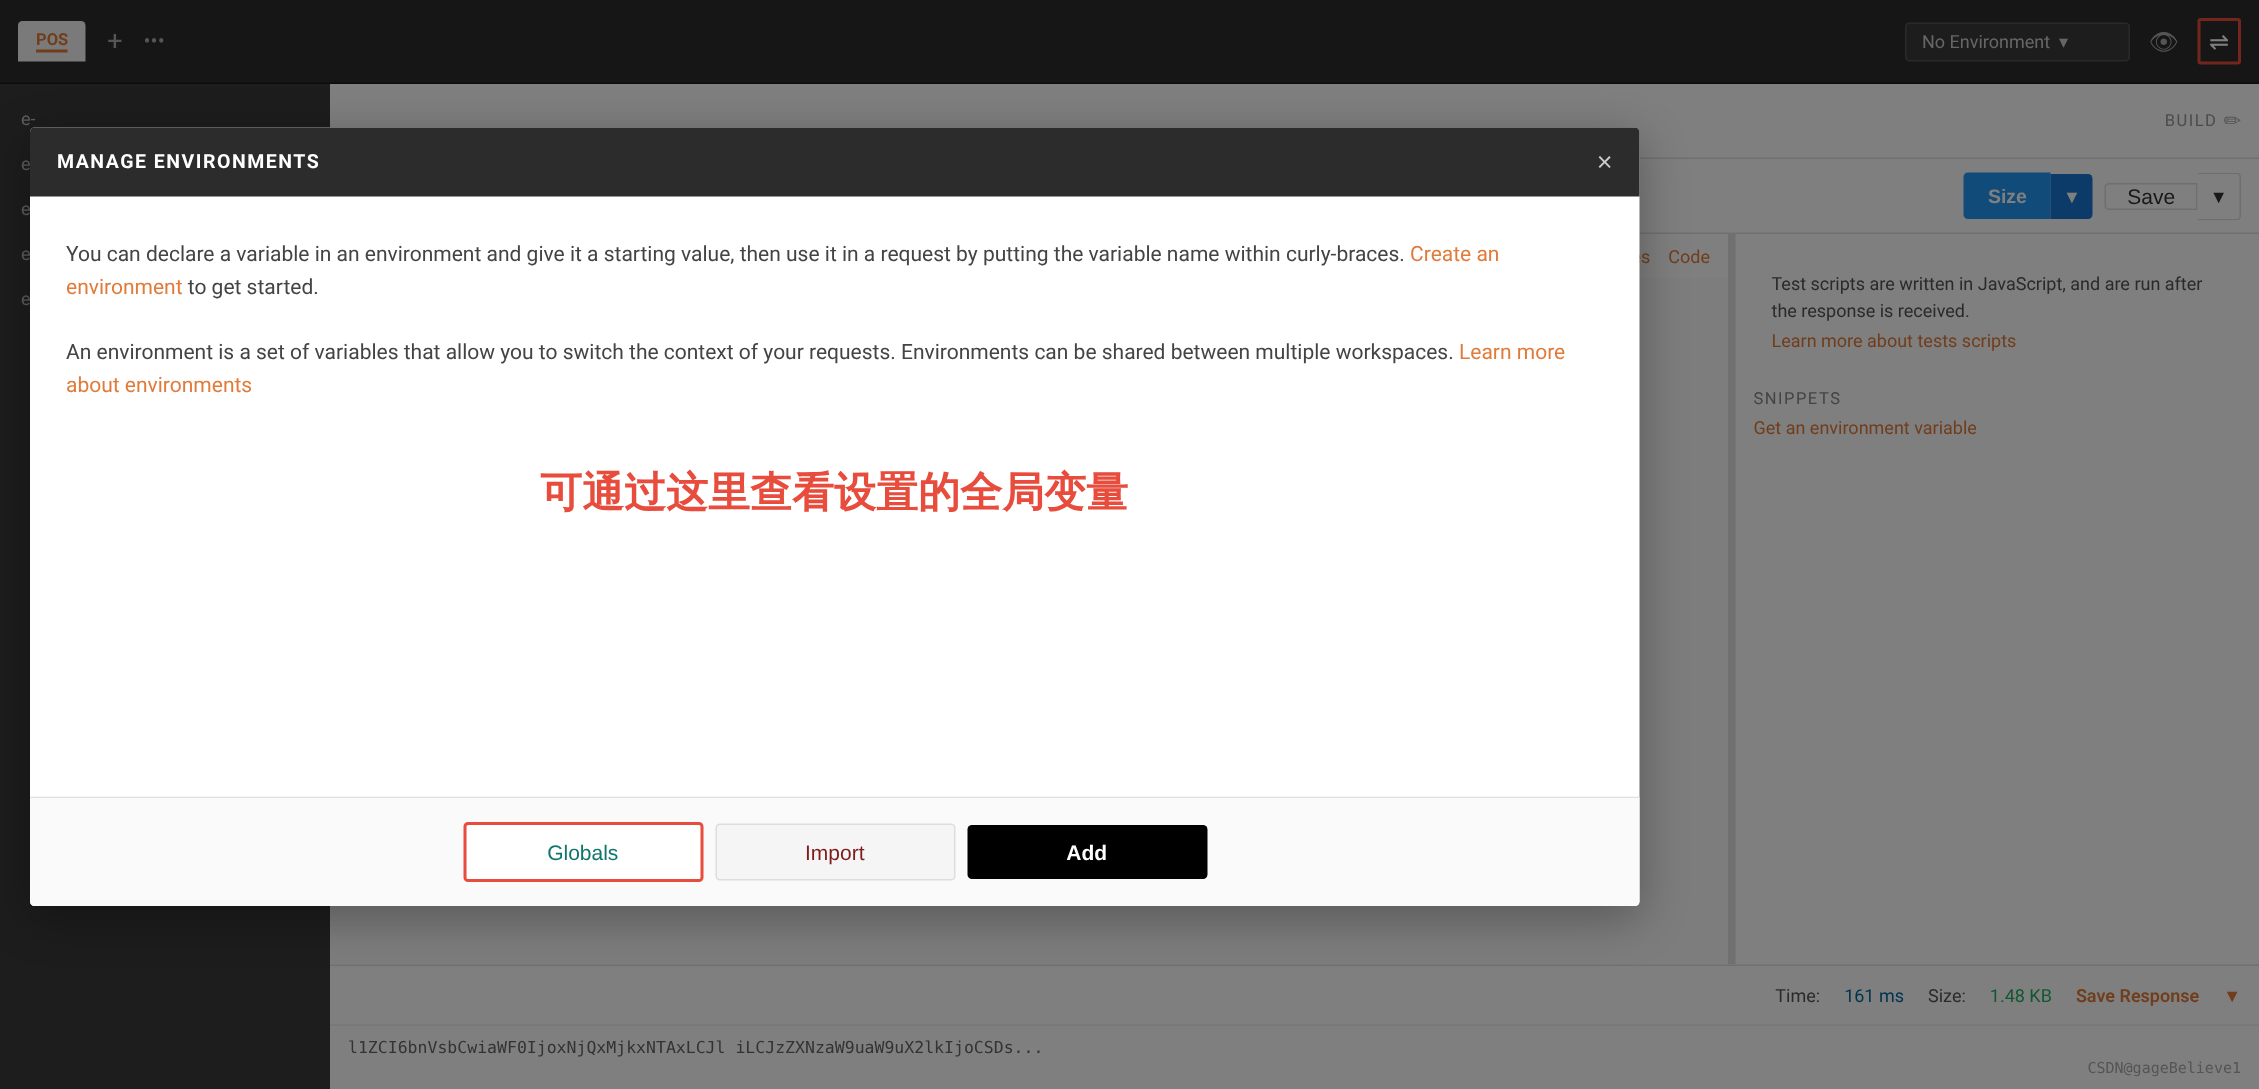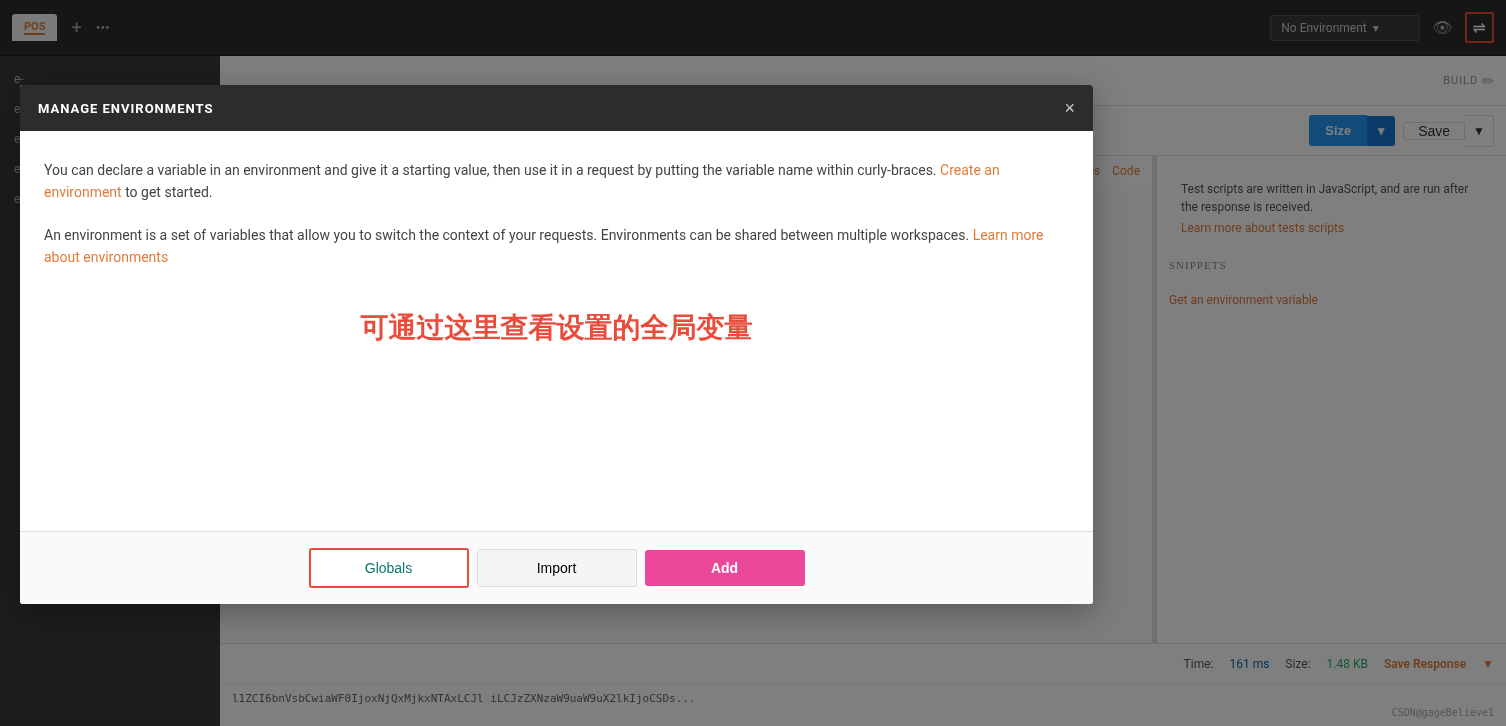--- a/index.html
+++ b/index.html
@@ -226,22 +226,21 @@
       text-decoration: none;
       font-size: 12px;
     }
 
     .snippets-label {
       color: #888;
       font-size: 11px;
       text-transform: uppercase;
       letter-spacing: 1px;
       margin-top: 12px;
-      margin-bottom: 22px;
-      font-family: Liberation Serif, serif;
+      margin-bottom: 6px;
     }
 
     .response-footer {
       height: 40px;
       background: #fff;
       border-top: 1px solid #e0e0e0;
       display: flex;
       align-items: center;
       padding: 0 12px;
       gap: 16px;
@@ -373,31 +372,31 @@
       font-size: 14px;
       border-radius: 3px;
       cursor: pointer;
       min-width: 160px;
     }
 
     .btn-import {
       padding: 10px 32px;
       border: 1px solid #ddd;
       background: #f5f5f5;
-      color: #000000;
+      color: #7f1d1d;
       font-size: 14px;
       border-radius: 3px;
       cursor: pointer;
       min-width: 160px;
     }
 
     .btn-add {
       padding: 10px 32px;
       border: none;
-      background: #ec4899;
+      background: #000000;
       color: #fff;
       font-size: 14px;
       border-radius: 3px;
       cursor: pointer;
       font-weight: 600;
       min-width: 160px;
     }
 
     .left-sidebar-list {
       width: 220px;

